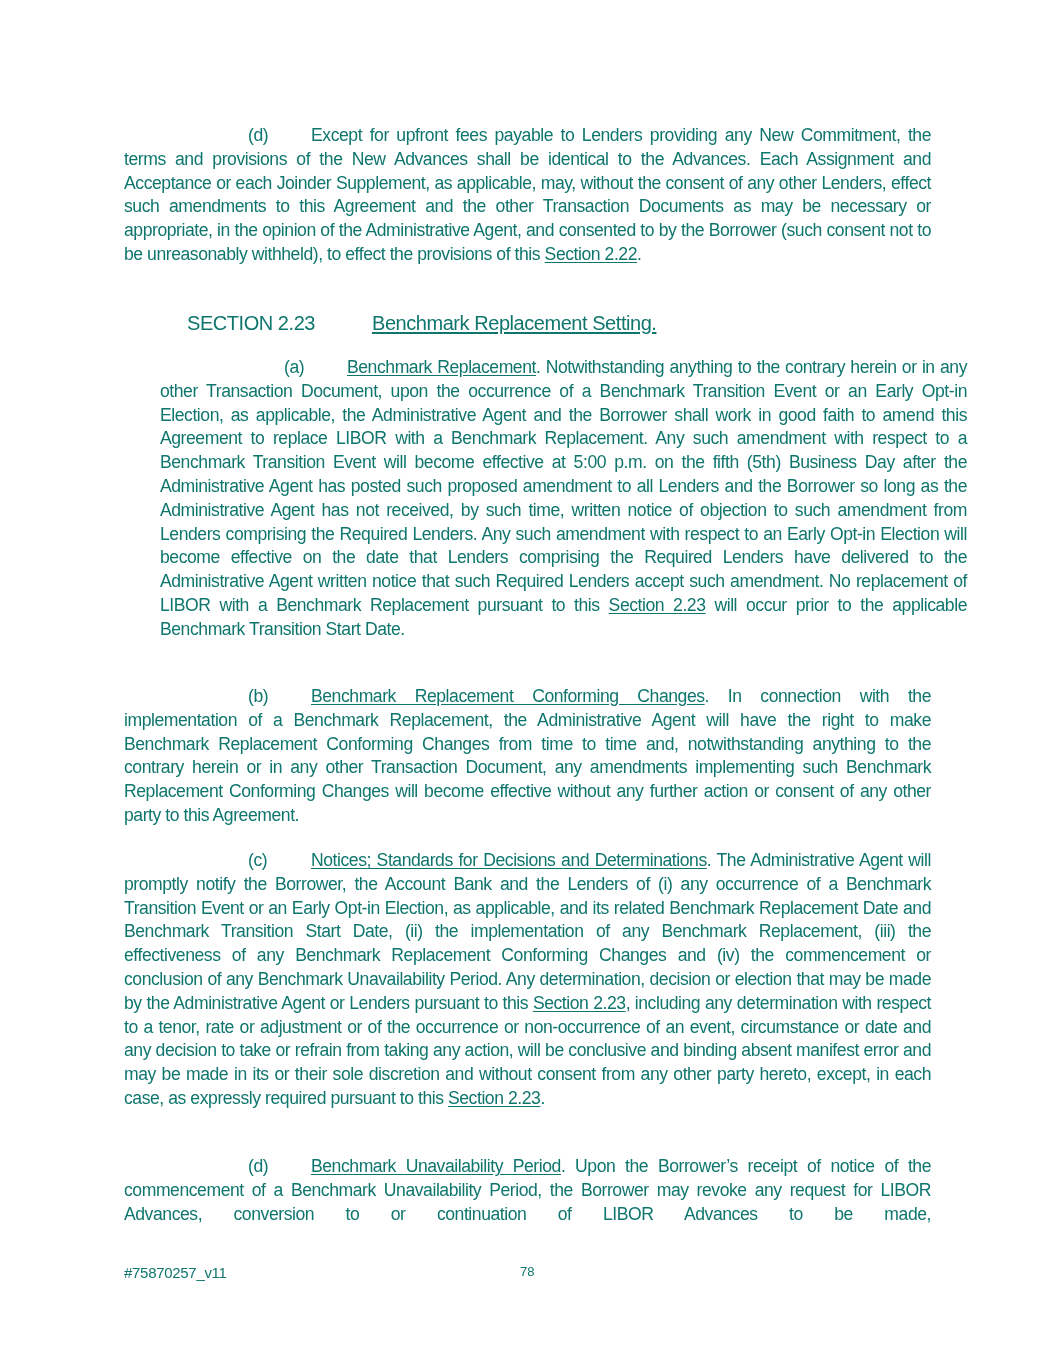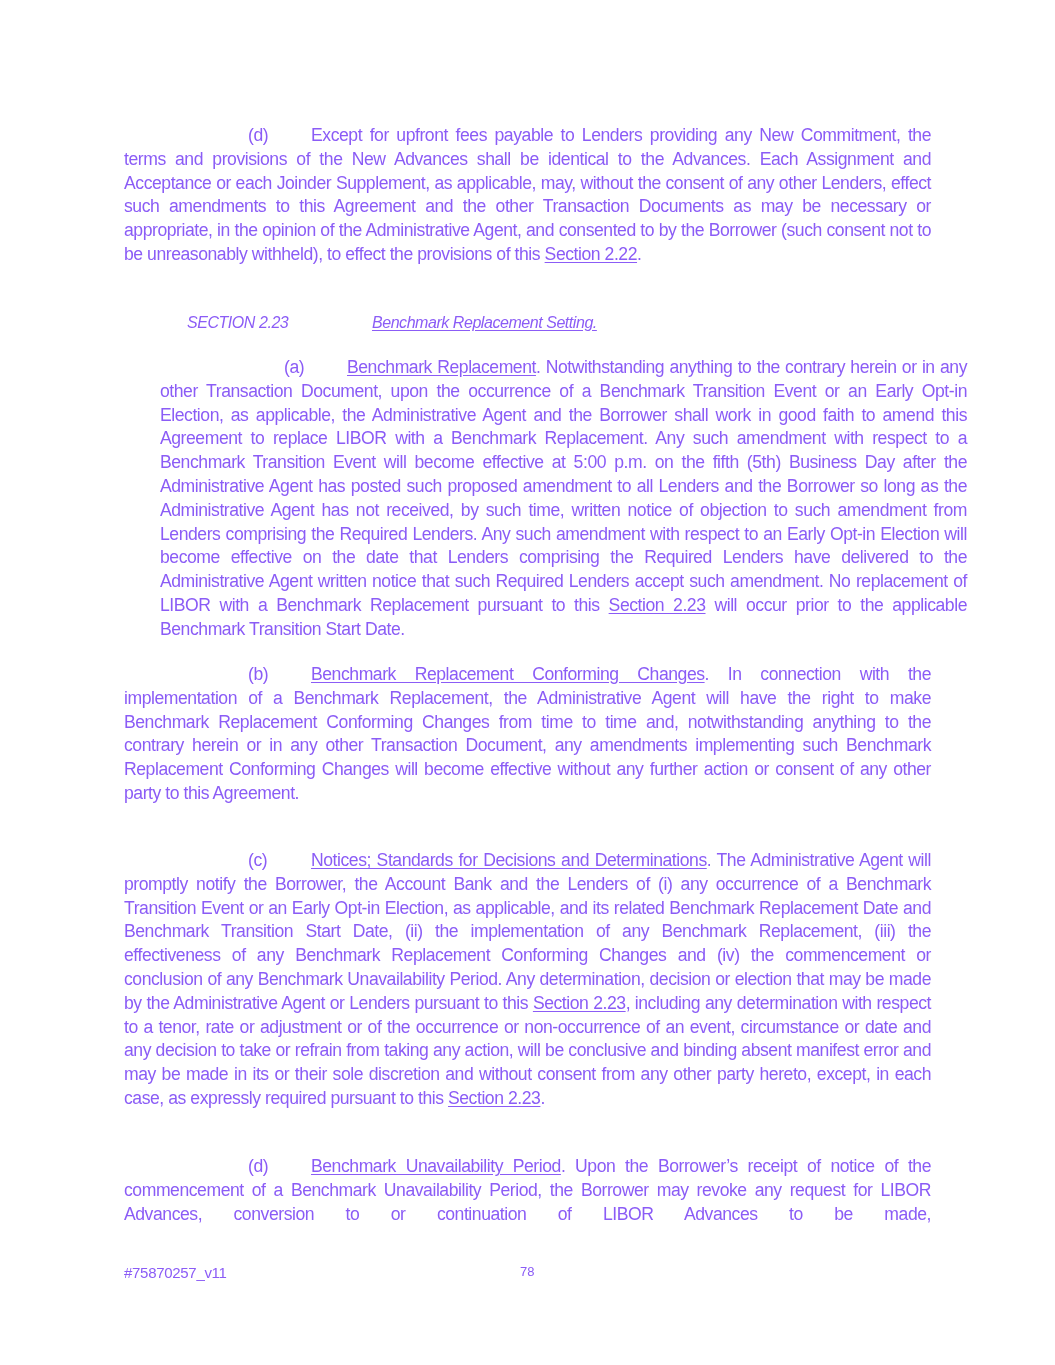--- a/index.html
+++ b/index.html
@@ -1,32 +1,32 @@
 <!DOCTYPE html>
 <html><head>
 <meta charset="utf-8">
 <style>
   html, body { margin: 0; padding: 0; background: #ffffff; }
   body { width: 1055px; height: 1365px; position: relative; overflow: hidden; }
   .page {
     position: absolute; left: 0; top: 0; width: 922px; height: 1365px;
-    background: #ffffff; color: #8b5cf6;
+    background: #ffffff; color: #0f766e;
     font-family: "Liberation Sans", sans-serif;
   }
   .body-text {
     position: absolute; left: 124px; width: 807px;
     font-size: 17.6px; line-height: 23.8px;
     text-align: justify; letter-spacing: -0.45px; word-spacing: 0px;
   }
   .para { margin: 0; text-indent: 124px; }
   .marker { display: inline-block; width: 63px; text-indent: 0; }
   .u { text-decoration: underline; text-underline-offset: 2px; }
   .section-heading {
     position: absolute; left: 187px; top: 311px;
-    font-size: 16px; line-height: 24px; letter-spacing: -0.45px; white-space: nowrap; font-style: italic;
+    font-size: 20px; line-height: 24px; letter-spacing: -0.45px; white-space: nowrap;
   }
   .section-number { display: inline-block; width: 185px; }
   .footer-doc-id {
     position: absolute; left: 124px; top: 1264px;
     font-size: 15px; letter-spacing: -0.3px;
   }
   .footer-page {
     position: absolute; left: 520px; top: 1264px;
     font-size: 13px;
   }
@@ -45,21 +45,21 @@
   <div class="section-heading">
     <span class="section-number">SECTION 2.23</span><span class="u">Benchmark Replacement Setting.</span>
   </div>
 
   <div class="body-text" style="top:356px;margin-left:36px;">
     <p class="para">
       <span class="marker">(a)</span><span class="u">Benchmark Replacement</span><span>.  Notwithstanding anything to the contrary herein or in any other Transaction Document, upon the occurrence of a Benchmark Transition Event or an Early Opt-in Election, as applicable, the Administrative Agent and the Borrower shall work in good faith to amend this Agreement to replace LIBOR with a Benchmark Replacement.  Any such amendment with respect to a Benchmark Transition Event will become effective at 5:00 p.m. on the fifth (5th) Business Day after the Administrative Agent has posted such proposed amendment to all Lenders and the Borrower so long as the Administrative Agent has not received, by such time, written notice of objection to such amendment from Lenders comprising the Required Lenders.  Any such amendment with respect to an Early Opt-in Election will become effective on the date that Lenders comprising the Required Lenders have delivered to the Administrative Agent written notice that such Required Lenders accept such amendment.  No replacement of LIBOR with a Benchmark Replacement pursuant to this </span><span class="u">Section 2.23</span><span> will occur prior to the applicable Benchmark Transition Start Date.</span>
     </p>
   </div>
 
-  <div class="body-text" style="top:663px;">
+  <div class="body-text" style="top:685px;">
     <p class="para">
       <span class="marker">(b)</span><span class="u">Benchmark Replacement Conforming Changes</span><span>.  In connection with the implementation of a Benchmark Replacement, the Administrative Agent will have the right to make Benchmark Replacement Conforming Changes from time to time and, notwithstanding anything to the contrary herein or in any other Transaction Document, any amendments implementing such Benchmark Replacement Conforming Changes will become effective without any further action or consent of any other party to this Agreement.</span>
     </p>
   </div>
 
   <div class="body-text" style="top:849px;">
     <p class="para">
       <span class="marker">(c)</span><span class="u">Notices; Standards for Decisions and Determinations</span><span>.  The Administrative Agent will promptly notify the Borrower, the Account Bank and the Lenders of (i) any occurrence of a Benchmark Transition Event or an Early Opt-in Election, as applicable, and its related Benchmark Replacement Date and Benchmark Transition Start Date, (ii) the implementation of any Benchmark Replacement, (iii) the effectiveness of any Benchmark Replacement Conforming Changes and (iv) the commencement or conclusion of any Benchmark Unavailability Period.  Any determination, decision or election that may be made by the Administrative Agent or Lenders pursuant to this </span><span class="u">Section 2.23</span><span>, including any determination with respect to a tenor, rate or adjustment or of the occurrence or non-occurrence of an event, circumstance or date and any decision to take or refrain from taking any action, will be conclusive and binding absent manifest error and may be made in its or their sole discretion and without consent from any other party hereto, except, in each case, as expressly required pursuant to this </span><span class="u">Section 2.23</span><span>.</span>
     </p>
   </div>

